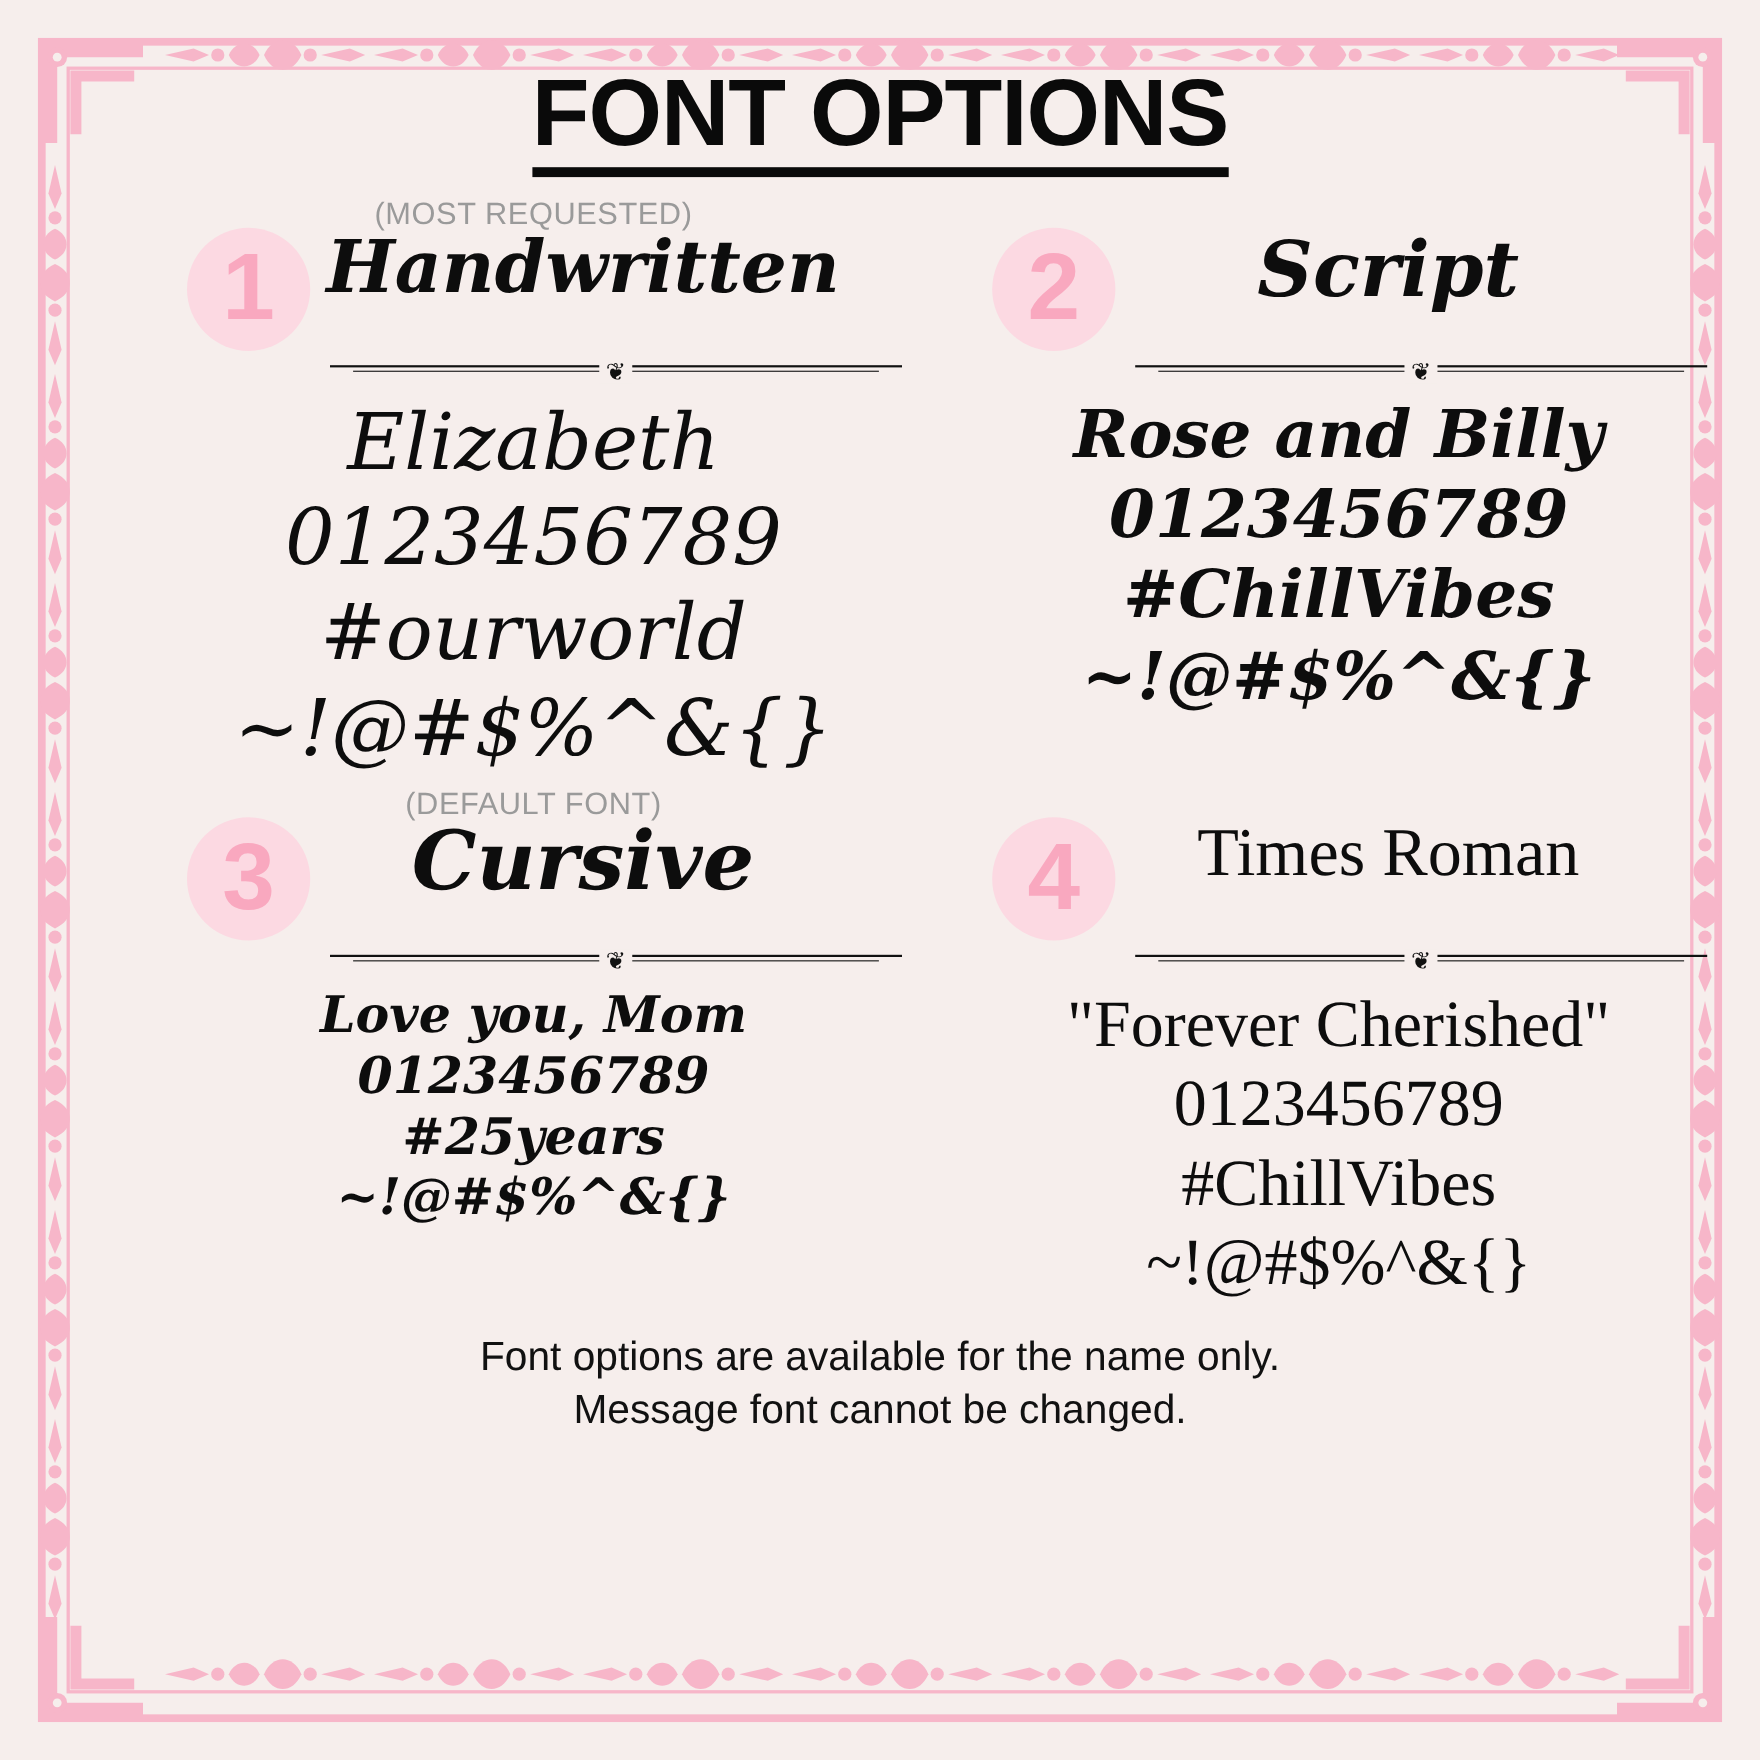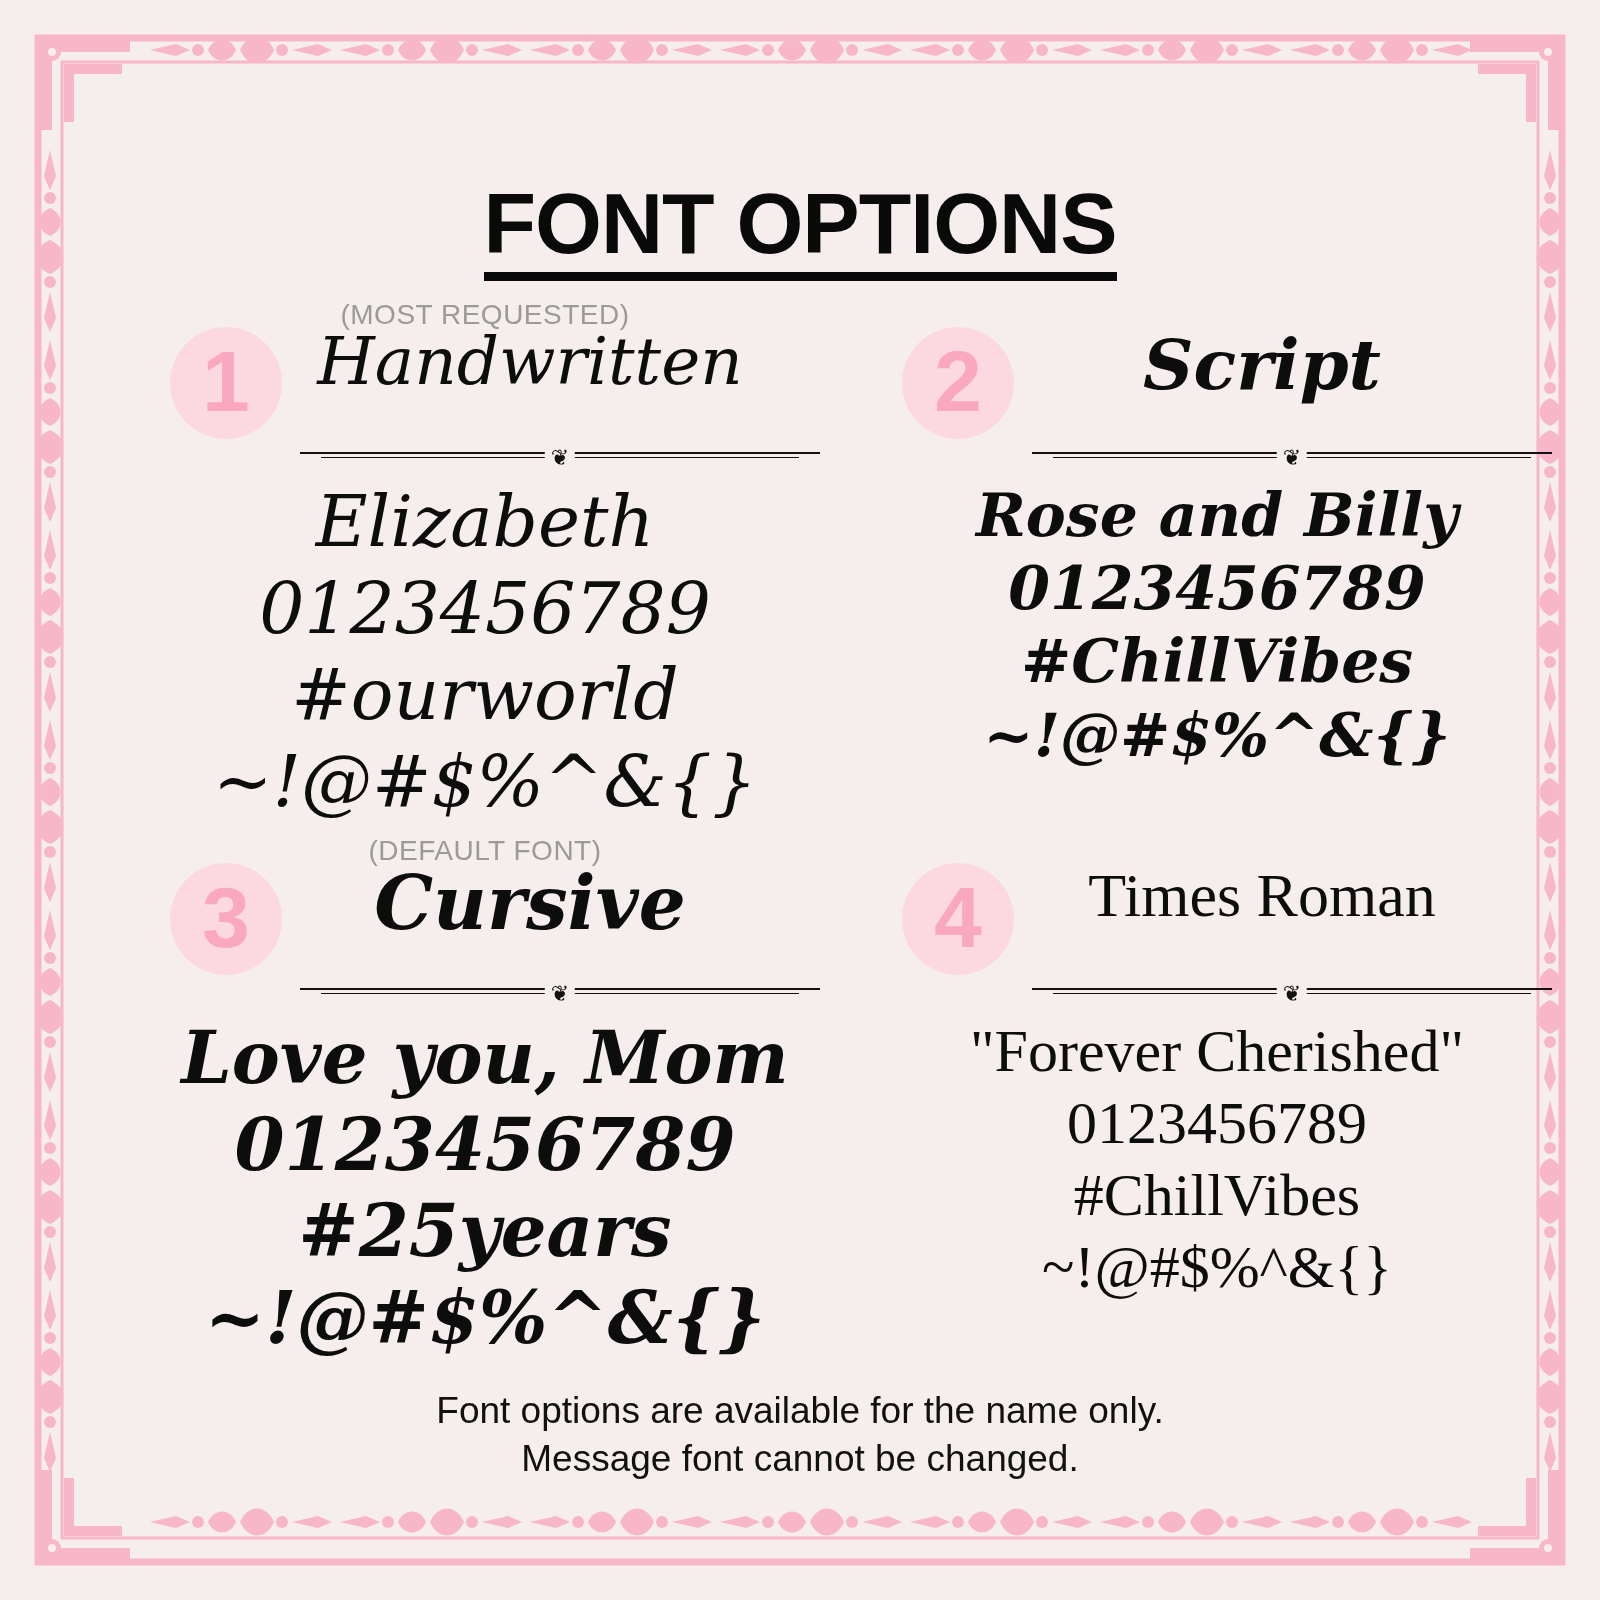--- a/index.html
+++ b/index.html
@@ -28,21 +28,20 @@
   .content {
     position: absolute;
     left: 120px;
     top: 60px;
     width: 1360px;
     height: 1480px;
   }
 
   .title-wrap {
     text-align: center;
-    padding-top: 120px;
   }
   .title {
     display: inline-block;
     font-family: "Liberation Sans", sans-serif;
     font-weight: bold;
     font-size: 86px;
     letter-spacing: -1px;
     color: #0a0a0a;
     border-bottom: 9px solid #0a0a0a;
     padding-bottom: 6px;
@@ -106,21 +105,21 @@
   .font-name {
     position: relative;
     z-index: 2;
     margin-left: 90px;
     text-align: center;
     font-size: 72px;
     line-height: 1.25;
     color: #0d0d0d;
     white-space: nowrap;
   }
-  .font-name.hand   { font-family: "DejaVu Serif", serif; font-style: italic; font-weight: 400; font-size: 66px; }
+  .font-name.hand   { font-family: "DejaVu Serif", serif; font-style: italic; font-weight: 700; font-size: 66px; }
   .font-name.script { font-family: "DejaVu Serif", serif; font-style: italic; font-weight: bold; font-size: 70px; }
   .font-name.cursive{ font-family: "DejaVu Serif", serif; font-style: italic; font-weight: bold; font-size: 74px; }
   .font-name.times  { font-family: "Liberation Serif", serif; font-weight: 400; font-size: 62px; }
 
   
   .divider {
     position: relative;
     margin: 2px 0 10px 150px;
     width: 520px;
     height: 26px;
@@ -152,21 +151,21 @@
   }
 
   .samples {
     text-align: center;
     color: #0d0d0d;
   }
   .samples div { white-space: nowrap; }
 
   .samples.hand   { font-family: "DejaVu Serif", serif; font-style: italic; font-size: 71px; line-height: 1.22; }
   .samples.script { font-family: "DejaVu Serif", serif; font-style: italic; font-weight: bold; font-size: 60px; line-height: 1.22; }
-  .samples.cursive{ font-family: "DejaVu Serif", serif; font-style: italic; font-weight: bold; font-size: 72px; line-height: 1.2; }
+  .samples.cursive{ font-family: "DejaVu Serif", serif; font-style: italic; font-weight: bold; font-size: 46px; line-height: 1.2; }
   .samples.times  { font-family: "Liberation Serif", serif; font-size: 60px; line-height: 1.2; }
 
   .footer {
     margin-top: 26px;
     text-align: center;
     font-family: "Liberation Sans", sans-serif;
     font-size: 37px;
     line-height: 1.3;
     color: #111;
   }

